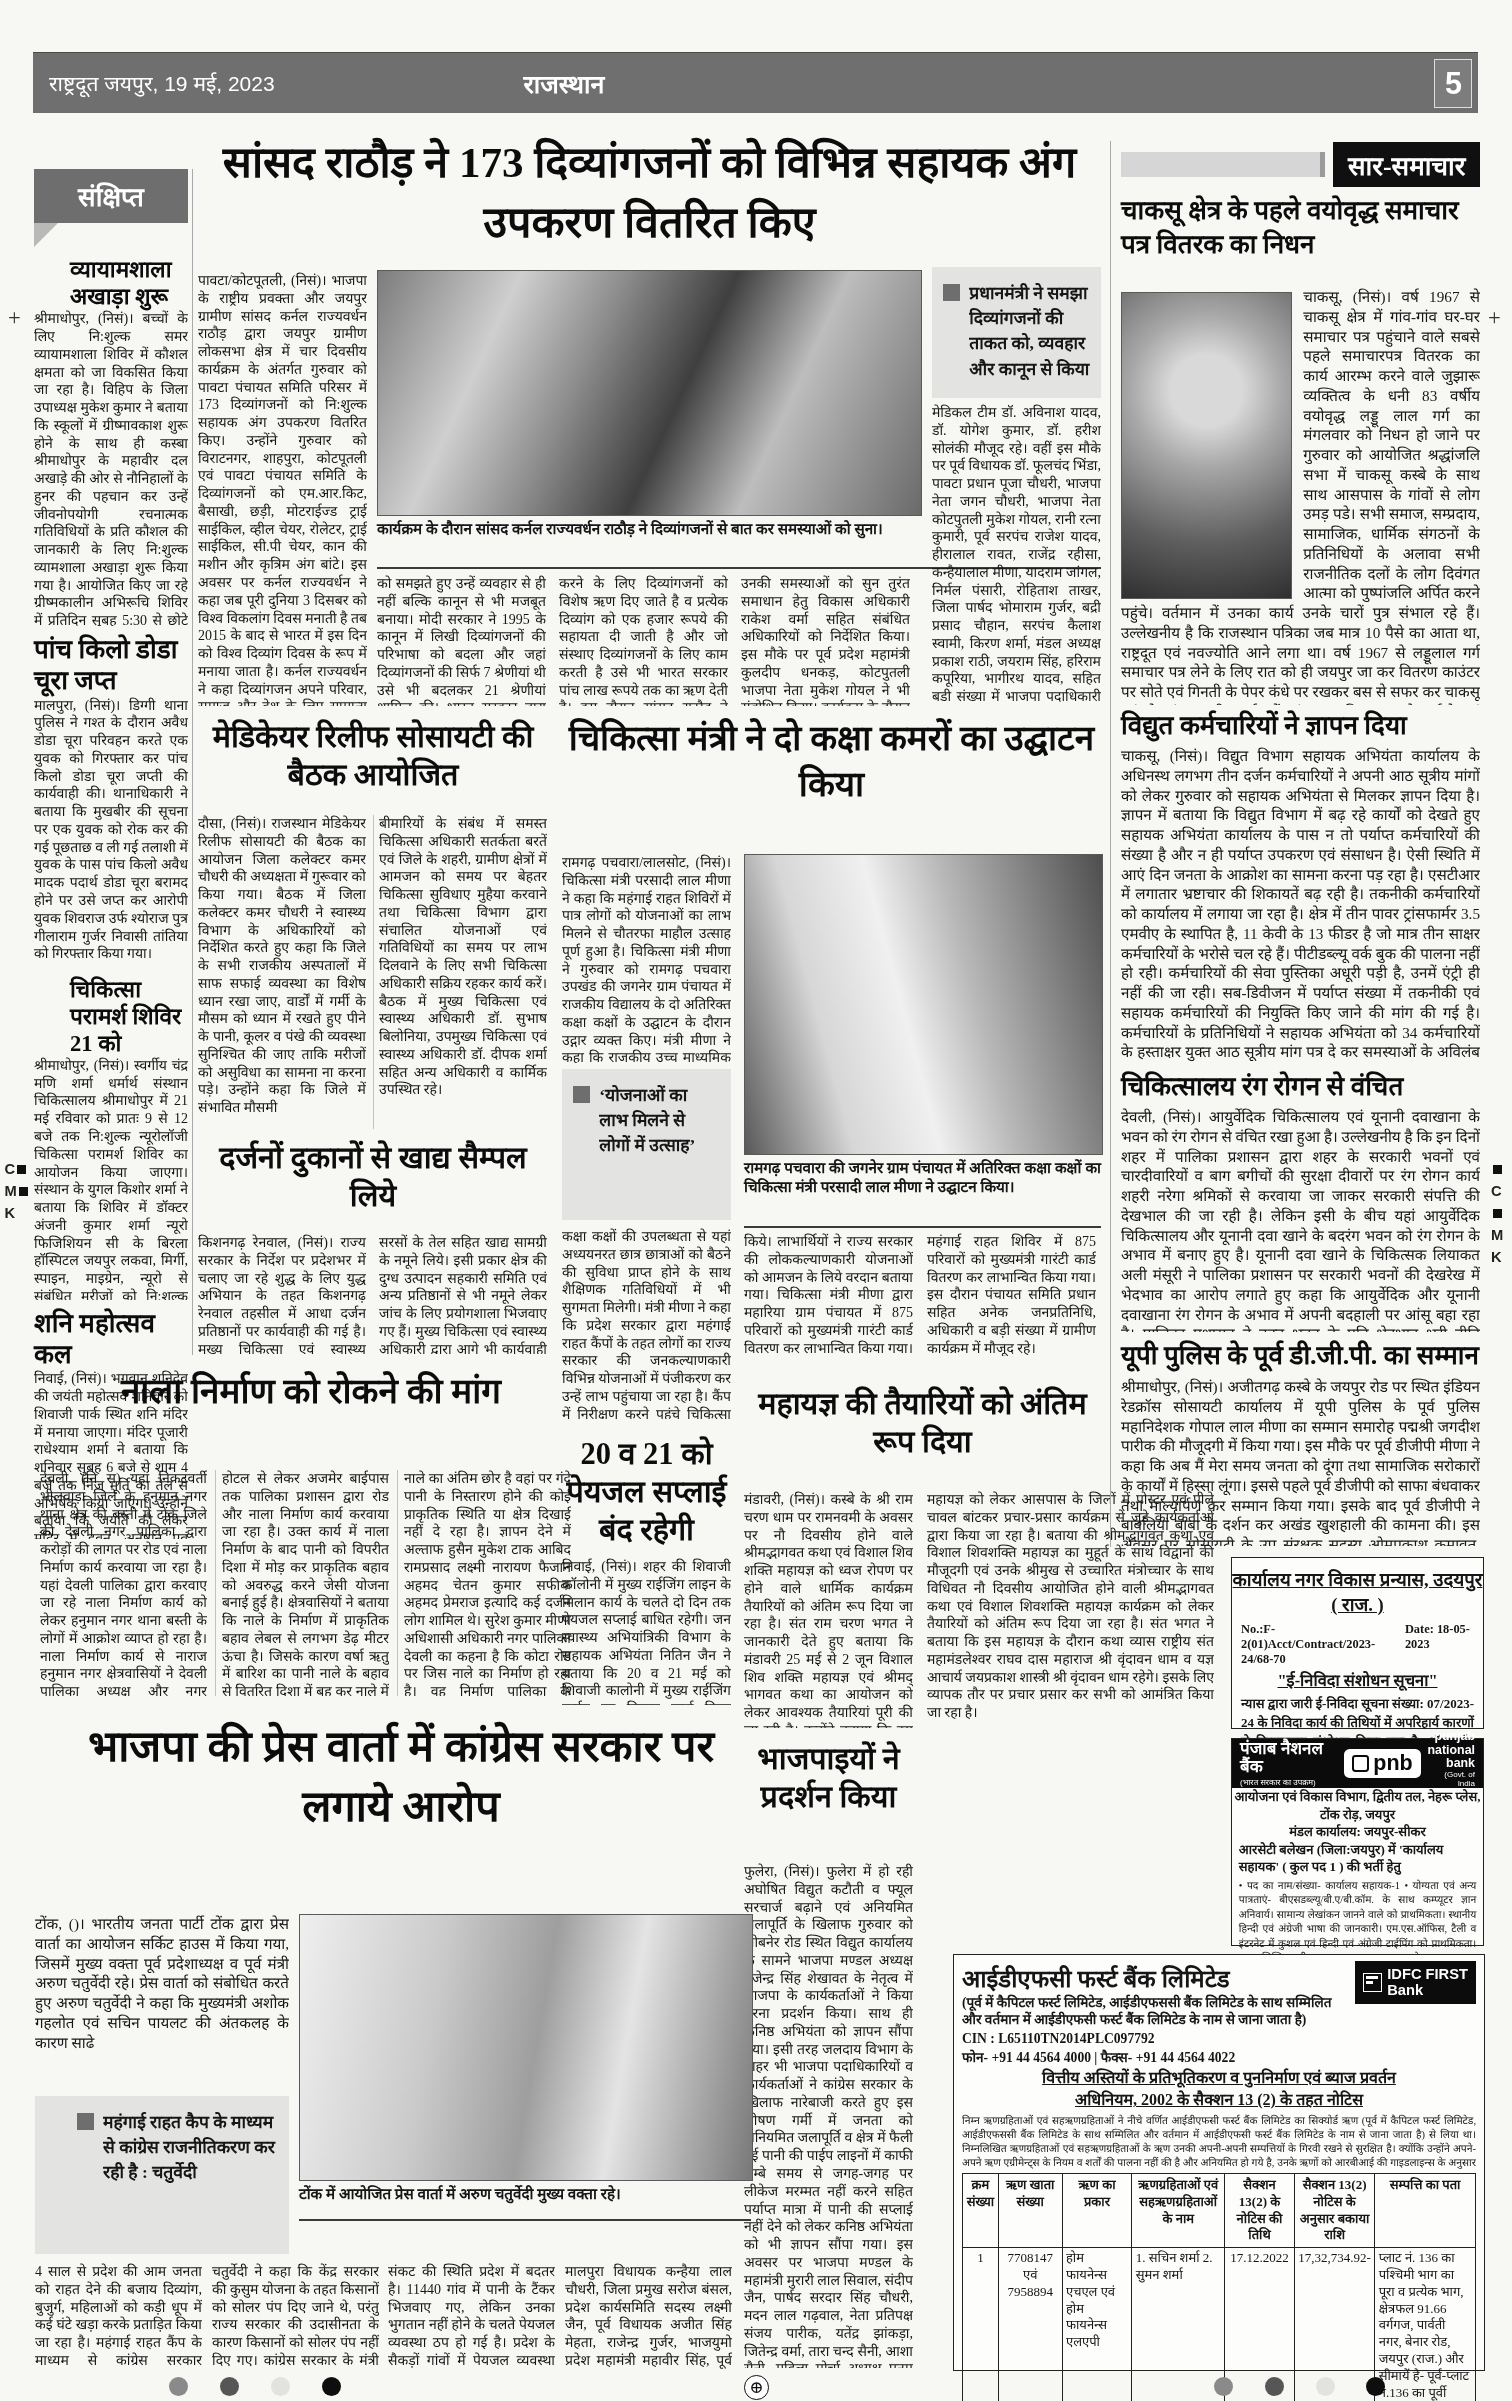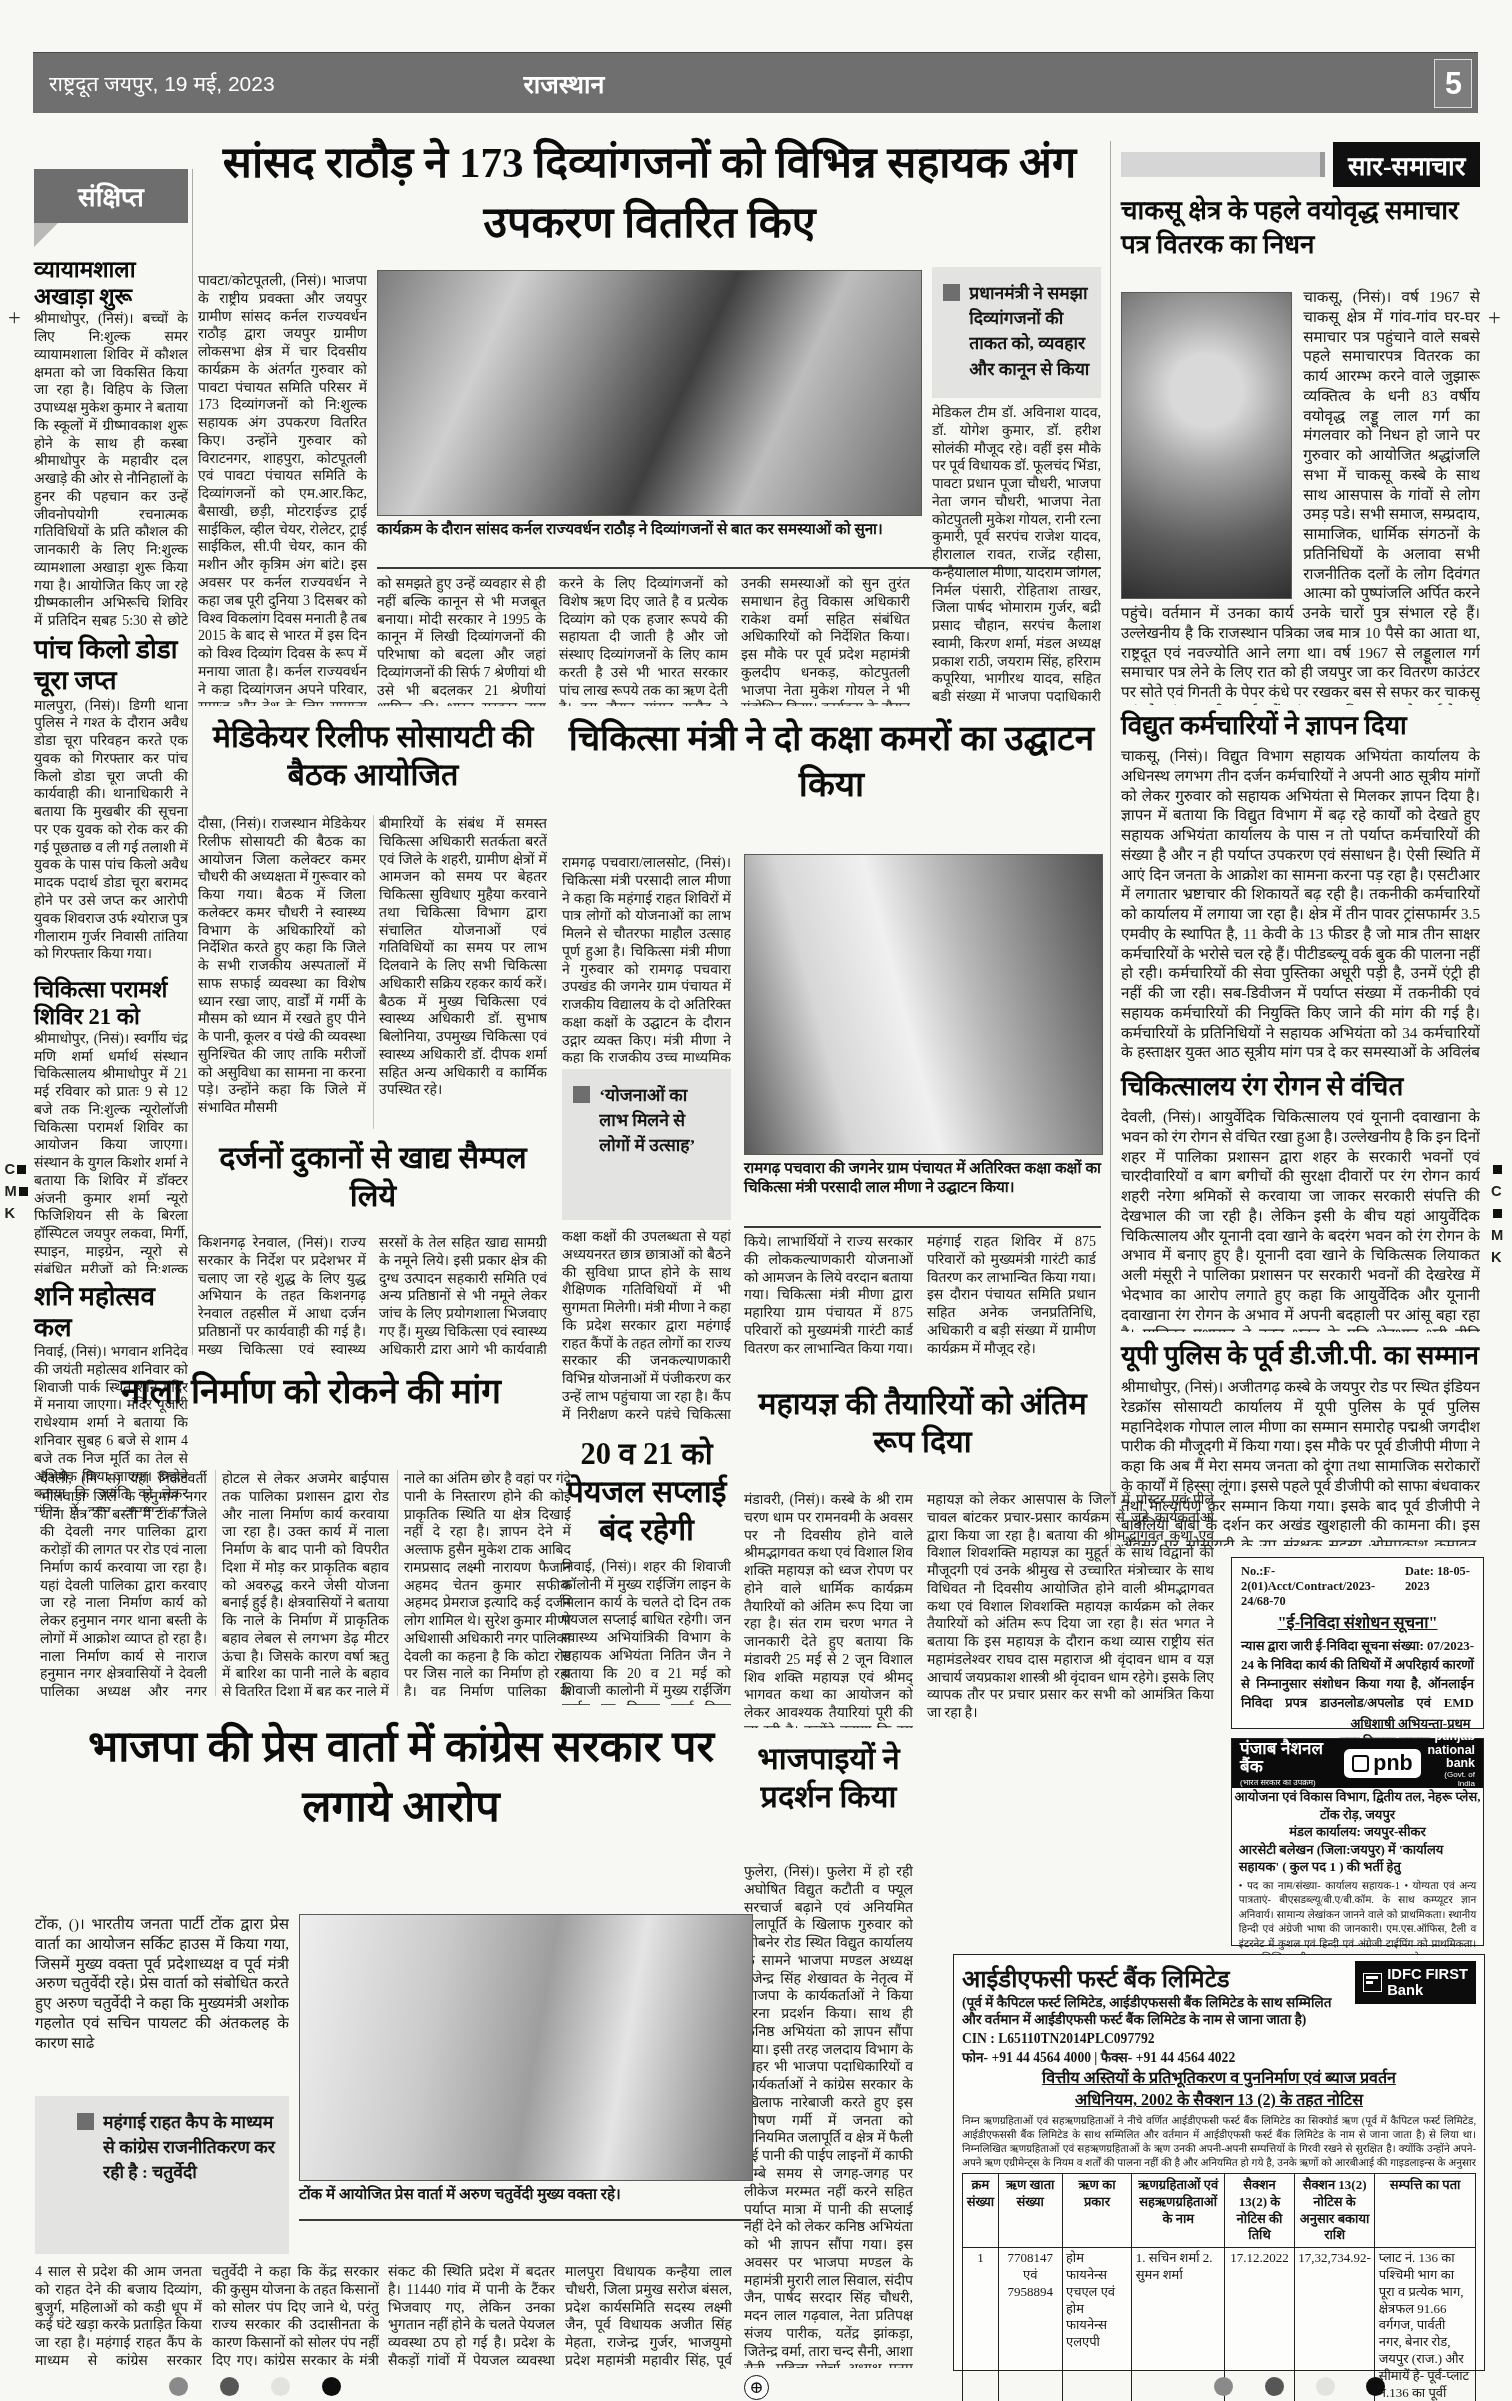--- a/index.html
+++ b/index.html
@@ -16,21 +16,21 @@
   .mast .l{font-size:21px;padding-left:16px;flex:1;}
   .mast .c{font-size:25px;font-weight:bold;flex:1;text-align:left;}
   .mast .r{flex:1;display:flex;justify-content:flex-end;align-items:center;padding-right:5.6px;}
   .pagebox{width:36px;height:47px;background:#7d7d7d;border:1.7px solid #dedede;color:#fff;
            font-size:30.5px;font-weight:bold;display:flex;align-items:center;justify-content:center;}
   
   .h-xl{font-size:43px;line-height:1.4;font-weight:bold;color:#0c0c0c;}
   .h-lg{font-size:35px;line-height:1.3;font-weight:bold;color:#0c0c0c;}
   .h-md{font-size:30.5px;line-height:1.25;font-weight:bold;color:#0c0c0c;}
   .h-sm{font-size:26px;line-height:1.2;font-weight:bold;color:#0c0c0c;}
-  .h-xs{font-size:22.6px;line-height:1.2;font-weight:bold;color:#0c0c0c;}
+  .h-xs{font-size:22.6px;line-height:1.2;font-weight:bold;color:#0c0c0c;margin-left:36px;}
   
   .body{font-size:14px;line-height:1.27;}
   .body-lg{font-size:15.2px;line-height:1.3;}
   .cap{font-size:15.2px;font-weight:bold;line-height:1.25;}
   
   .photo{border:0.6px solid #5a5a5a;}
   .ph1{background:linear-gradient(115deg,#7c7c7c 0%,#cfcfcf 22%,#8d8d8d 38%,#3f3f3f 55%,#bdbdbd 72%,#6a6a6a 100%);}
   .ph2{background:radial-gradient(circle at 50% 32%,#d9d9d9 0 16%,#a8a8a8 34%,#5f5f5f 68%,#2f2f2f 100%);}
   .ph3{background:linear-gradient(100deg,#efefef 0%,#cacaca 30%,#9e9e9e 52%,#e4e4e4 70%,#787878 100%);}
   .ph4{background:linear-gradient(75deg,#585858 0%,#d6d6d6 25%,#f0f0f0 45%,#b9b9b9 62%,#4e4e4e 100%);}
@@ -211,20 +211,21 @@
   <div class="body-lg just">चाकसू, (निसं)। वर्ष 1967 से चाकसू क्षेत्र में गांव-गांव घर-घर समाचार पत्र पहुंचाने वाले सबसे पहले समाचारपत्र वितरक का कार्य आरम्भ करने वाले जुझारू व्यक्तित्व के धनी 83 वर्षीय वयोवृद्ध लड्डू लाल गर्ग का मंगलवार को निधन हो जाने पर गुरुवार को आयोजित श्रद्धांजलि सभा में चाकसू कस्बे के साथ साथ आसपास के गांवों से लोग उमड़ पडे। सभी समाज, सम्प्रदाय, सामाजिक, धार्मिक संगठनों के प्रतिनिधियों के अलावा सभी राजनीतिक दलों के लोग दिवंगत आत्मा को पुष्पांजलि अर्पित करने पहुंचे। वर्तमान में उनका कार्य उनके चारों पुत्र संभाल रहे हैं। उल्लेखनीय है कि राजस्थान पत्रिका जब मात्र 10 पैसे का आता था, राष्ट्रदूत एवं नवज्योति आने लगा था। वर्ष 1967 से लड्डूलाल गर्ग समाचार पत्र लेने के लिए रात को ही जयपुर जा कर वितरण काउंटर पर सोते एवं गिनती के पेपर कंधे पर रखकर बस से सफर कर चाकसू पहुंचते एवं सरकारी कार्यालयों एवं घर घर वितरण करते। गर्ग ने यहां कृषि उपज मंडी समिति में अपनी सेवाएं दी एवं कनिष्ठ सहायक के पद से वर्ष 2000 में सेवानिवृत्त हुए। लेकिन समाचार पत्र पत्रिकाओं के वितरण का कार्य नहीं छोड़ा।</div>
 </div>
 <div class="abs h-sm" style="left:1121px;top:710px;width:359px;height:33px;">विद्युत कर्मचारियों ने ज्ञापन दिया</div>
 <div class="abs body-lg just clip" style="left:1121px;top:746px;width:359px;height:315px;">चाकसू, (निसं)। विद्युत विभाग सहायक अभियंता कार्यालय के अधिनस्थ लगभग तीन दर्जन कर्मचारियों ने अपनी आठ सूत्रीय मांगों को लेकर गुरुवार को सहायक अभियंता से मिलकर ज्ञापन दिया है। ज्ञापन में बताया कि विद्युत विभाग में बढ़ रहे कार्यों को देखते हुए सहायक अभियंता कार्यालय के पास न तो पर्याप्त कर्मचारियों की संख्या है और न ही पर्याप्त उपकरण एवं संसाधन है। ऐसी स्थिति में आएं दिन जनता के आक्रोश का सामना करना पड़ रहा है। एसटीआर में लगातार भ्रष्टाचार की शिकायतें बढ़ रही है। तकनीकी कर्मचारियों को कार्यालय में लगाया जा रहा है। क्षेत्र में तीन पावर ट्रांसफार्मर 3.5 एमवीए के स्थापित है, 11 केवी के 13 फीडर है जो मात्र तीन साक्षर कर्मचारियों के भरोसे चल रहे हैं। पीटीडब्ल्यू वर्क बुक की पालना नहीं हो रही। कर्मचारियों की सेवा पुस्तिका अधूरी पड़ी है, उनमें एंट्री ही नहीं की जा रही। सब-डिवीजन में पर्याप्त संख्या में तकनीकी एवं सहायक कर्मचारियों की नियुक्ति किए जाने की मांग की गई है। कर्मचारियों के प्रतिनिधियों ने सहायक अभियंता को 34 कर्मचारियों के हस्ताक्षर युक्त आठ सूत्रीय मांग पत्र दे कर समस्याओं के अविलंब समाधान की मांग की है।</div>
 <div class="abs h-sm" style="left:1121px;top:1071px;width:359px;height:33px;">चिकित्सालय रंग रोगन से वंचित</div>
 <div class="abs body-lg just clip" style="left:1121px;top:1107px;width:359px;height:225px;">देवली, (निसं)। आयुर्वेदिक चिकित्सालय एवं यूनानी दवाखाना के भवन को रंग रोगन से वंचित रखा हुआ है। उल्लेखनीय है कि इन दिनों शहर में पालिका प्रशासन द्वारा शहर के सरकारी भवनों एवं चारदीवारियों व बाग बगीचों की सुरक्षा दीवारों पर रंग रोगन कार्य शहरी नरेगा श्रमिकों से करवाया जा जाकर सरकारी संपत्ति की देखभाल की जा रही है। लेकिन इसी के बीच यहां आयुर्वेदिक चिकित्सालय और यूनानी दवा खाने के बदरंग भवन को रंग रोगन के अभाव में बनाए हुए है। यूनानी दवा खाने के चिकित्सक लियाकत अली मंसूरी ने पालिका प्रशासन पर सरकारी भवनों की देखरेख में भेदभाव का आरोप लगाते हुए कहा कि आयुर्वेदिक और यूनानी दवाखाना रंग रोगन के अभाव में अपनी बदहाली पर आंसू बहा रहा है। पालिका प्रशासन ने उक्त भवन के प्रति भेदभाव भरी नीति अपनाई हुई है। कभी पट्टे आवंटन के लिए तो कभी मरम्मत के लिए तो कभी पुताई रंग रोगन के लिए।</div>
 <div class="abs h-sm" style="left:1121px;top:1340px;width:359px;height:33px;">यूपी पुलिस के पूर्व डी.जी.पी. का सम्मान</div>
 <div class="abs body-lg just clip" style="left:1121px;top:1377px;width:359px;height:169px;">श्रीमाधोपुर, (निसं)। अजीतगढ़ कस्बे के जयपुर रोड पर स्थित इंडियन रेडक्रॉस सोसायटी कार्यालय में यूपी पुलिस के पूर्व पुलिस महानिदेशक गोपाल लाल मीणा का सम्मान समारोह पद्मश्री जगदीश पारीक की मौजूदगी में किया गया। इस मौके पर पूर्व डीजीपी मीणा ने कहा कि अब मैं मेरा समय जनता को दूंगा तथा सामाजिक सरोकारों के कार्यों में हिस्सा लूंगा। इससे पहले पूर्व डीजीपी को साफा बंधवाकर तथा माल्यार्पण कर सम्मान किया गया। इसके बाद पूर्व डीजीपी ने बावलियां बाबा के दर्शन कर अखंड खुशहाली की कामना की। इस अवसर पर सोसायटी के उप संरक्षक सदस्य ओमप्रकाश कुमावत, विजय यादव, कपिल मीणा, जीव सेवा संघ अध्यक्ष महेश दीवान, क्षेत्रीय विकास परिषद के पूर्व अध्यक्ष मोहम्मद शरीफ, रामजीलाल मीणा, रविकांत आर्य, हेमंत शेखावत, रितिक कुमार सहित अनेक लोग मौजूद थे।</div>
 
 <div class="abs adbox" style="left:1231px;top:1557px;width:253px;height:172px;">
+  <div class="ad-udh-title">कार्यालय नगर विकास प्रन्यास, उदयपुर ( राज. )</div>
   <div class="ad-udh-ref">
     <span>No.:F-2(01)Acct/Contract/2023-24/68-70</span>
     <span>Date: 18-05-2023</span>
   </div>
   <div class="ad-udh-sub">"ई-निविदा संशोधन सूचना"</div>
   <div class="ad-udh-body clip just" style="height:73px;">न्यास द्वारा जारी ई-निविदा सूचना संख्या: 07/2023-24 के निविदा कार्य की तिथियों में अपरिहार्य कारणों से निम्नानुसार संशोधन किया गया है, ऑनलाईन निविदा प्रपत्र डाउनलोड/अपलोड एवं EMD Tender Fee &amp; Processing Fee Online दिनांक: 14-06-2023 को सांय: 6:00 बजे तक जमा की जा सकेगें एवं दिनांक 15-06-2023 को प्रात: 11:00 बजे खोली जावेगी।</div>
   <div class="ad-udh-sign">
     <div>अधिशाषी अभियन्ता-प्रथम</div>
     <div>नगर विकास प्रन्यास, उदयपुर</div>
   </div>

